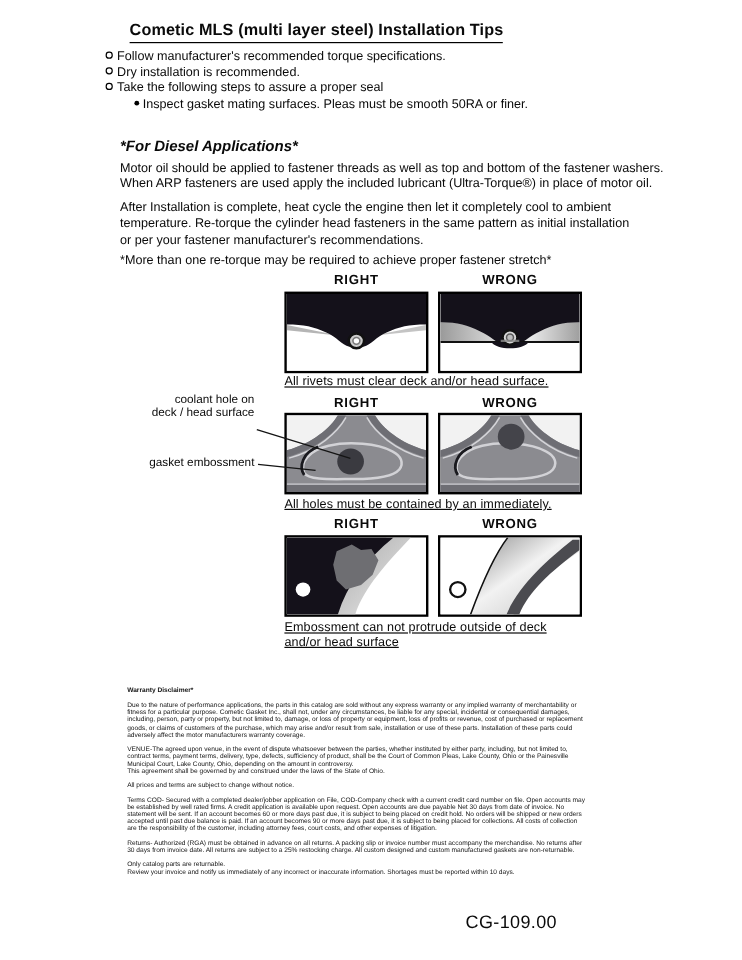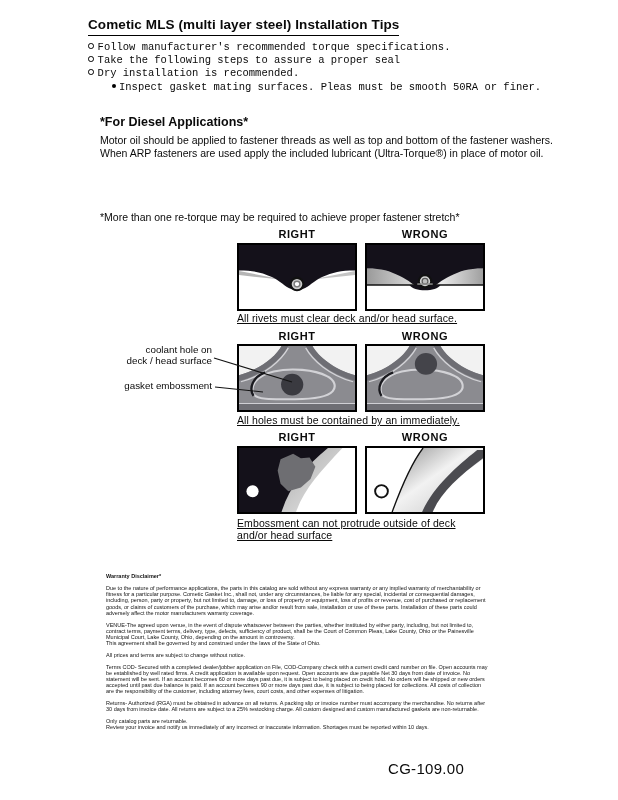--- a/index.html
+++ b/index.html
@@ -3,33 +3,33 @@
 <meta charset="utf-8">
 <style>
   html,body{margin:0;padding:0;background:#ffffff;}
   .page{
     position:relative;width:618px;height:800px;background:#ffffff;overflow:hidden;
     font-family:"Liberation Sans","DejaVu Sans",sans-serif;color:#0a0a0a;
   }
   .abs{position:absolute;}
   
   .doc-title{
-    left:88px;top:17px;font-size:13.5px;font-weight:bold;
+    left:108px;top:17px;font-size:13.5px;font-weight:bold;
     border-bottom:1.6px solid #000;padding-bottom:3px;letter-spacing:.1px;white-space:nowrap;
   }
   
-  .bullets{left:88px;top:41px;font-size:10.5px;line-height:13.2px;font-family:Liberation Mono, monospace;}
+  .bullets{left:88px;top:41px;font-size:10.5px;line-height:13.2px;}
   .b-row{display:flex;align-items:baseline;white-space:nowrap;}
   .b-row.l2{padding-left:24px;}
   .b-ring{flex:0 0 auto;width:3.6px;height:3.6px;border:1.1px solid #000;border-radius:50%;
     margin-right:4px;position:relative;top:-1.5px;}
   .b-dot{flex:0 0 auto;width:4px;height:4px;background:#000;border-radius:50%;
     margin-right:3px;position:relative;top:-1.5px;}
   
-  .h2{left:100px;top:115px;font-size:12.5px;font-weight:bold;white-space:nowrap;}
+  .h2{left:100px;top:115px;font-size:12.5px;font-weight:bold;white-space:nowrap;font-style:italic;}
   .para{font-size:10.5px;line-height:13.4px;white-space:pre-line;}
   .p1{left:100px;top:134px;}
   .p2{left:100px;top:167px;}
   .p3{left:100px;top:211px;}
   
   .rw-label{width:120px;text-align:center;font-size:11px;font-weight:bold;letter-spacing:.6px;white-space:nowrap;}
   .frame{width:120px;height:68px;border:2px solid #000;box-sizing:border-box;background:#fff;}
   .frame svg{display:block;width:116px;height:64px;}
   .caption{font-size:10.5px;line-height:11.5px;white-space:pre-line;letter-spacing:.1px;text-decoration:underline;}
   .callout{font-size:9.8px;line-height:10.6px;text-align:right;white-space:pre-line;width:106px;}
@@ -48,35 +48,38 @@
 
   <div class="abs doc-title">Cometic MLS (multi layer steel) Installation Tips</div>
 
   <div class="abs bullets">
     <div class="b-row l1">
       <span class="b-ring"></span>
       <span>Follow manufacturer's recommended torque specifications.</span>
     </div>
     <div class="b-row l1">
       <span class="b-ring"></span>
-      <span>Take the following steps to assure a proper seal</span>
+      <span>Dry installation is recommended.</span>
     </div>
     <div class="b-row l1">
       <span class="b-ring"></span>
-      <span>Dry installation is recommended.</span>
+      <span>Take the following steps to assure a proper seal</span>
     </div>
     <div class="b-row l2">
       <span class="b-dot"></span>
       <span>Inspect gasket mating surfaces.  Pleas must be smooth 50RA or finer.</span>
     </div>
   </div>
 
   <div class="abs h2">*For Diesel Applications*</div>
   <div class="abs para p1">Motor oil should be applied to fastener threads as well as top and bottom of the fastener washers.
 When ARP fasteners are used apply the included lubricant (Ultra-Torque®) in place of motor oil.</div>
+  <div class="abs para p2">After Installation is complete, heat cycle the engine then let it completely cool to ambient
+temperature. Re-torque the cylinder head fasteners in the same pattern as initial installation
+or per your fastener manufacturer's recommendations.</div>
   <div class="abs para p3">*More than one re-torque may be required to achieve proper fastener stretch*</div>
 
   <div class="abs rw-label" style="left:237px;top:228px;">RIGHT</div>
   <div class="abs rw-label" style="left:365px;top:228px;">WRONG</div>
 
   <div class="abs frame" style="left:237px;top:243px;">
     <svg viewBox="0 0 120 68" preserveAspectRatio="none">
       <rect x="0" y="0" width="120" height="68" fill="#ffffff"></rect>
       <polygon points="0,27.5 46,37 0,32" fill="#b5b5b5"></polygon>
       <polygon points="120,27.5 74,37 120,32" fill="#c4c4c4"></polygon>
@@ -105,21 +108,21 @@
       <circle cx="60" cy="38.5" r="3" fill="#bdbdbd" stroke="#5a5a5a" stroke-width="1.3"></circle>
       <line x1="52" y1="41.5" x2="68" y2="41.5" stroke="#8d8d8d" stroke-width="2" opacity="0.8"></line>
     </svg>
   </div>
 
   <div class="abs caption" style="left:237px;top:313px;">All rivets must clear deck and/or head surface.</div>
 
   <div class="abs rw-label" style="left:237px;top:330px;">RIGHT</div>
   <div class="abs rw-label" style="left:365px;top:330px;">WRONG</div>
 
-  <div class="abs callout" style="left:106px;top:345px;">coolant hole on
+  <div class="abs callout" style="left:106px;top:329px;">coolant hole on
 deck / head surface</div>
   <div class="abs callout" style="left:106px;top:381px;">gasket embossment</div>
 
   <div class="abs frame" style="left:237px;top:344px;">
     <svg viewBox="0 0 120 68" preserveAspectRatio="none">
       <rect x="0" y="0" width="120" height="68" fill="#8b8b90"></rect>
       <path d="M0,0 H44 C38,11 22,25 0,31 Z" fill="#f2f2f2"></path>
       <path d="M44,0 C38,11 22,25 0,31 L0,37 C26,30 44,14 51,0 Z" fill="#6e6e74"></path>
       <path d="M51,2 C44,15 27,31 2,38" stroke="#d4d4d8" stroke-width="1.3" fill="none"></path>
       <path d="M120,0 H76 C82,11 98,25 120,31 Z" fill="#f2f2f2"></path>

